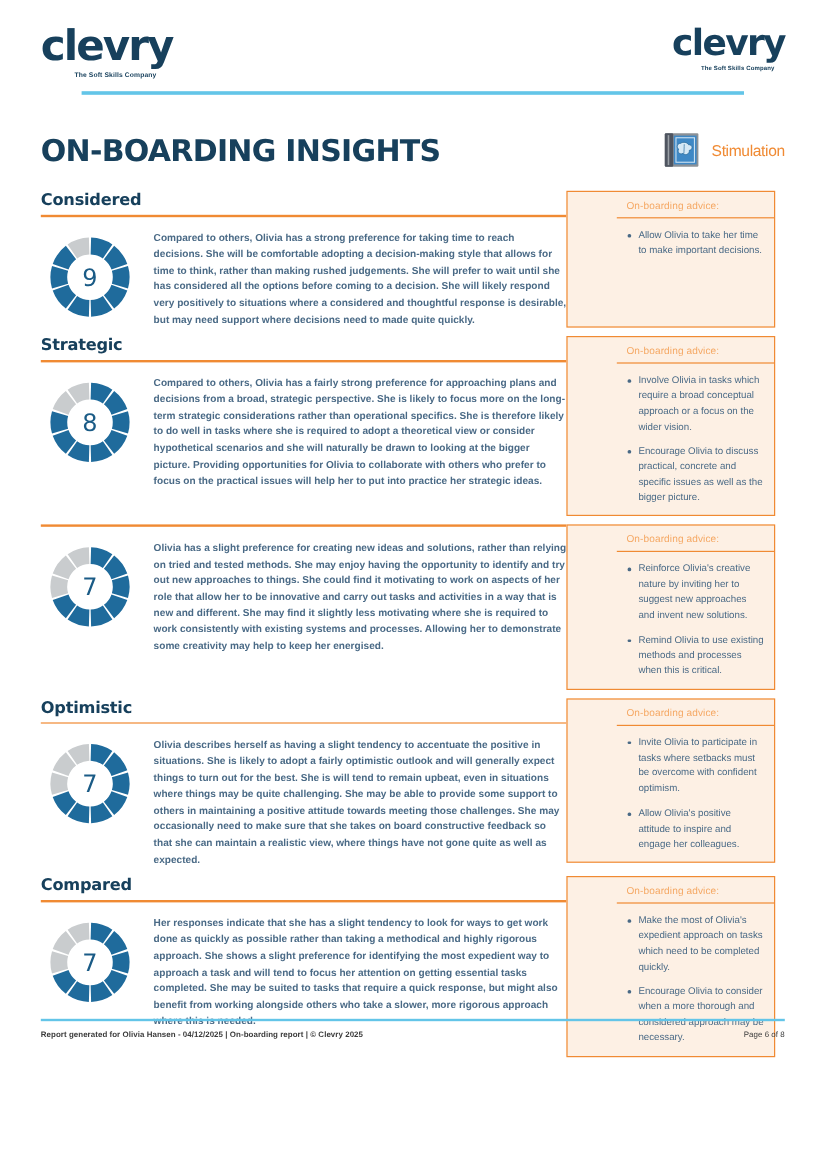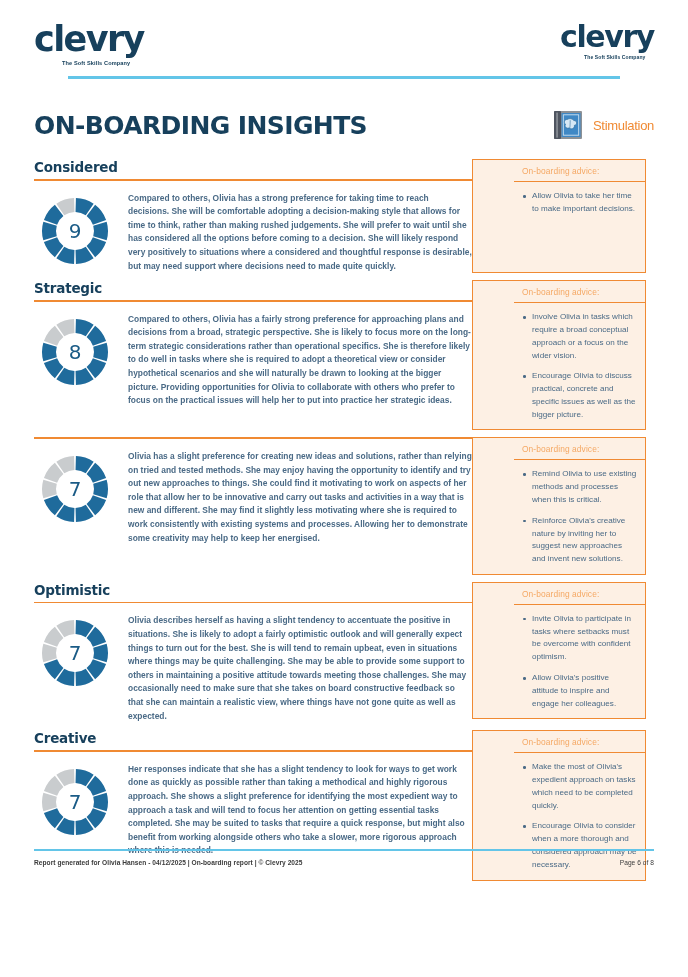--- a/index.html
+++ b/index.html
@@ -186,22 +186,22 @@
             <div class="donut-num">7</div>
           </div>
         </div>
         <div class="sec-text">Olivia has a slight preference for creating new ideas and solutions, rather than relying on tried and tested methods. She may enjoy having the opportunity to identify and try out new approaches to things. She could find it motivating to work on aspects of her role that allow her to be innovative and carry out tasks and activities in a way that is new and different. She may find it slightly less motivating where she is required to work consistently with existing systems and processes. Allowing her to demonstrate some creativity may help to keep her energised.</div>
       </div>
     </div>
     <div class="right-col">
       <div class="advice" style="min-height: 128px;">
         <div class="advice-head">On-boarding advice:</div>
         <ul class="advice-list">
+              <li>Reinforce Olivia's creative nature by inviting her to suggest new approaches and invent new solutions.</li>
               <li>Remind Olivia to use existing methods and processes when this is critical.</li>
-              <li>Reinforce Olivia's creative nature by inviting her to suggest new approaches and invent new solutions.</li>
             </ul>
       </div>
     </div>
       </div>
       <div class="section">
     <div class="left-col">
       <div class="sec-head">Optimistic</div>
       <div class="sec-rule"></div>
       <div class="sec-body">
         <div class="donut-wrap">
@@ -229,21 +229,21 @@
         <div class="advice-head">On-boarding advice:</div>
         <ul class="advice-list">
               <li>Invite Olivia to participate in tasks where setbacks must be overcome with confident optimism.</li>
               <li>Allow Olivia's positive attitude to inspire and engage her colleagues.</li>
             </ul>
       </div>
     </div>
       </div>
       <div class="section">
     <div class="left-col">
-      <div class="sec-head">Creative</div>
+      <div class="sec-head">Compared</div>
       <div class="sec-rule"></div>
       <div class="sec-body">
         <div class="donut-wrap">
           <div class="donut">
             <svg viewBox="0 0 74 74" width="74" height="74">
                   <path d="M37.92141407787777 4.01286620366831 A33 33 0 0 1 55.64391111302295 9.771254556816263 L47.734373065073825 21.322843532712394 A19 19 0 0 0 37.53051113574781 18.007407814233268 Z" fill="#1f6b9c"></path>
                   <path d="M57.134790408741836 10.854441769278708 A33 33 0 0 1 68.08789594198079 25.930098198241588 L54.899091602958634 30.626420174745157 A19 19 0 0 0 48.59275811412409 21.946496776251376 Z" fill="#1f6b9c"></path>
                   <path d="M68.6573611598219 27.68273192418507 A33 33 0 0 1 68.6573611598219 46.31726807581493 L55.22696551626109 42.364487680014655 A19 19 0 0 0 55.22696551626109 31.635512319985345 Z" fill="#1f6b9c"></path>
                   <path d="M68.08789594198079 48.06990180175841 A33 33 0 0 1 57.134790408741836 63.14555823072129 L48.59275811412408 52.05350322374862 A19 19 0 0 0 54.899091602958634 43.37357982525484 Z" fill="#1f6b9c"></path>
                   <path d="M55.64391111302295 64.22874544318374 A33 33 0 0 1 37.92141407787777 69.98713379633169 L37.53051113574781 55.99259218576673 A19 19 0 0 0 47.734373065073825 52.6771564672876 Z" fill="#1f6b9c"></path>

